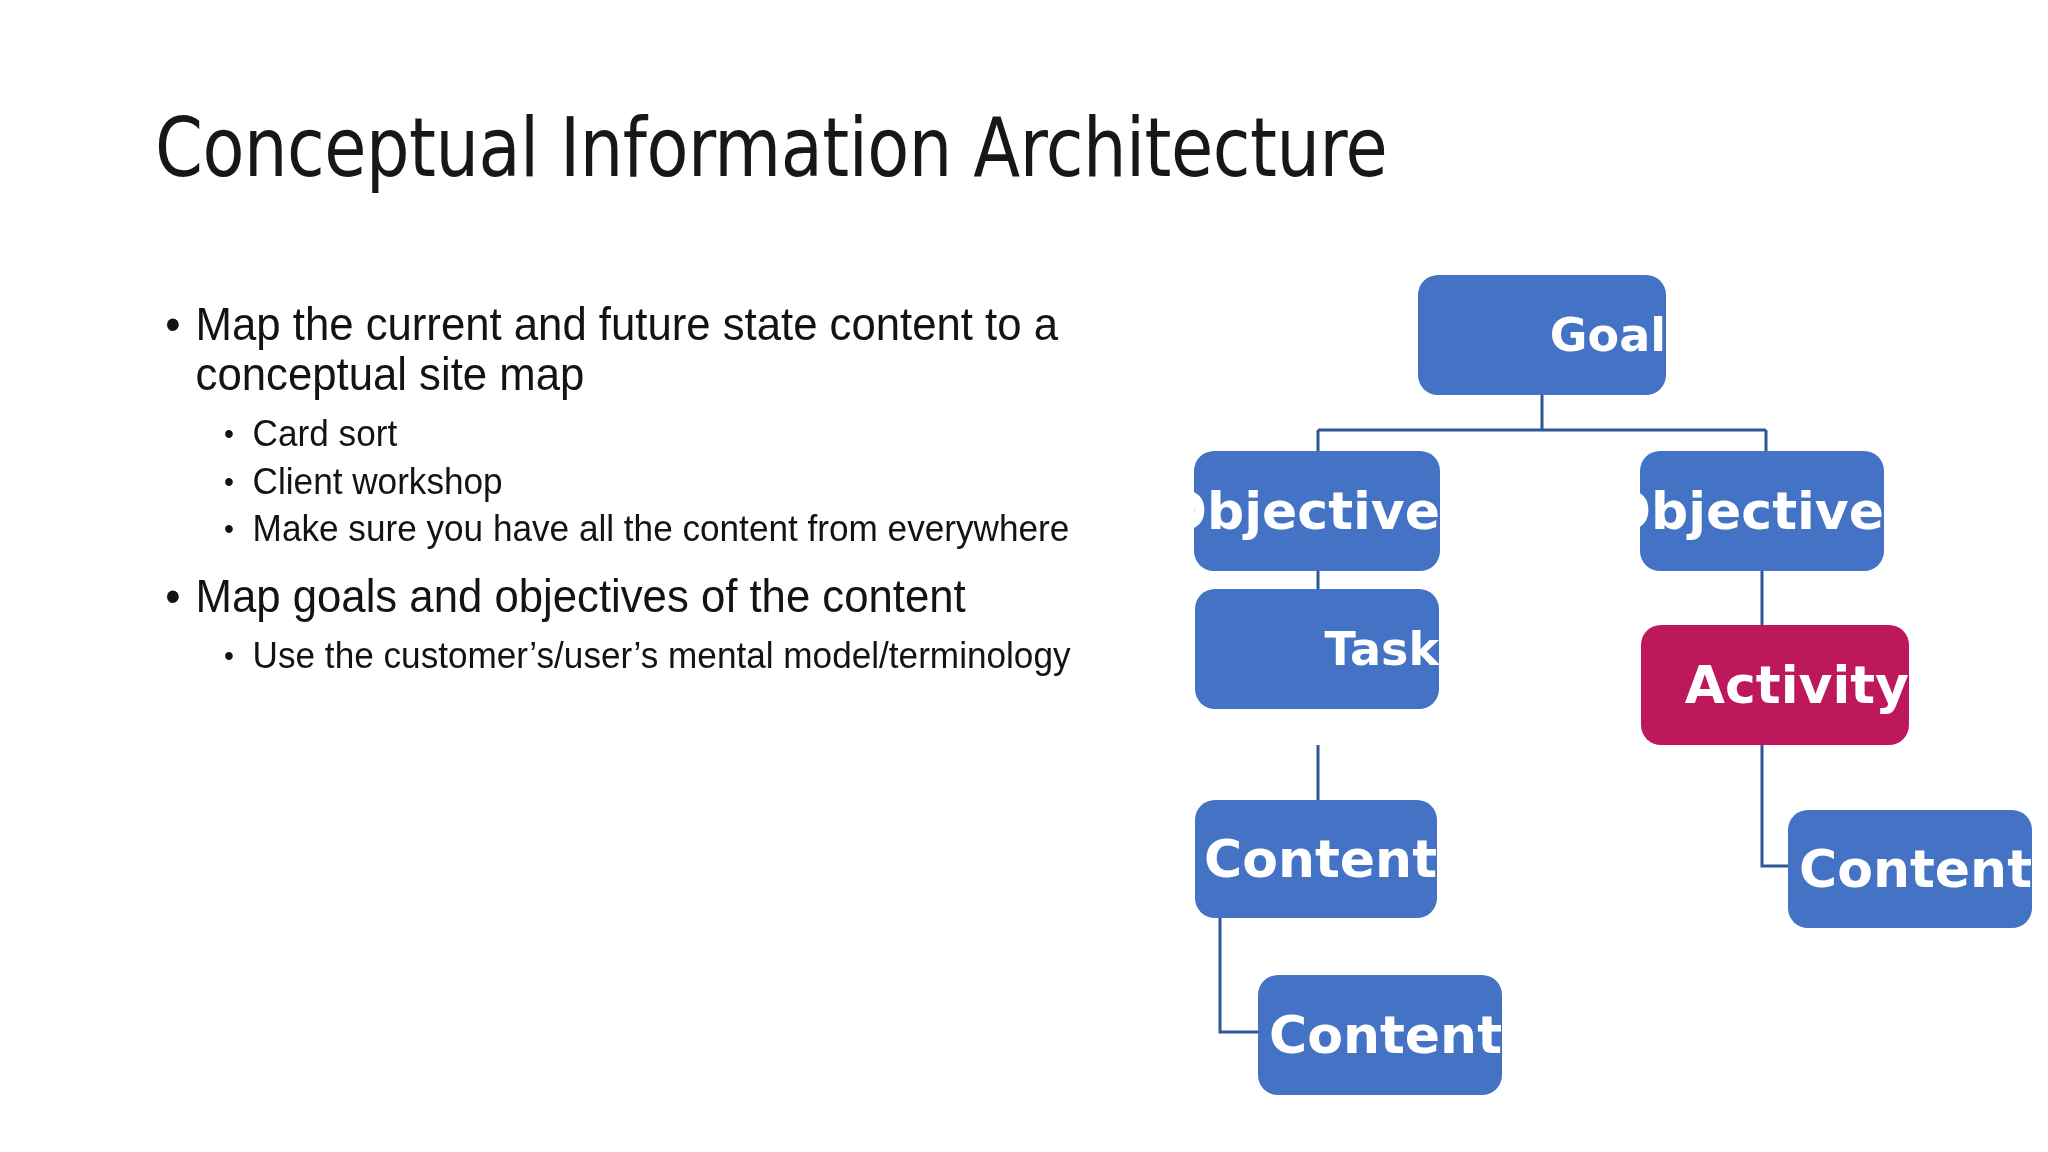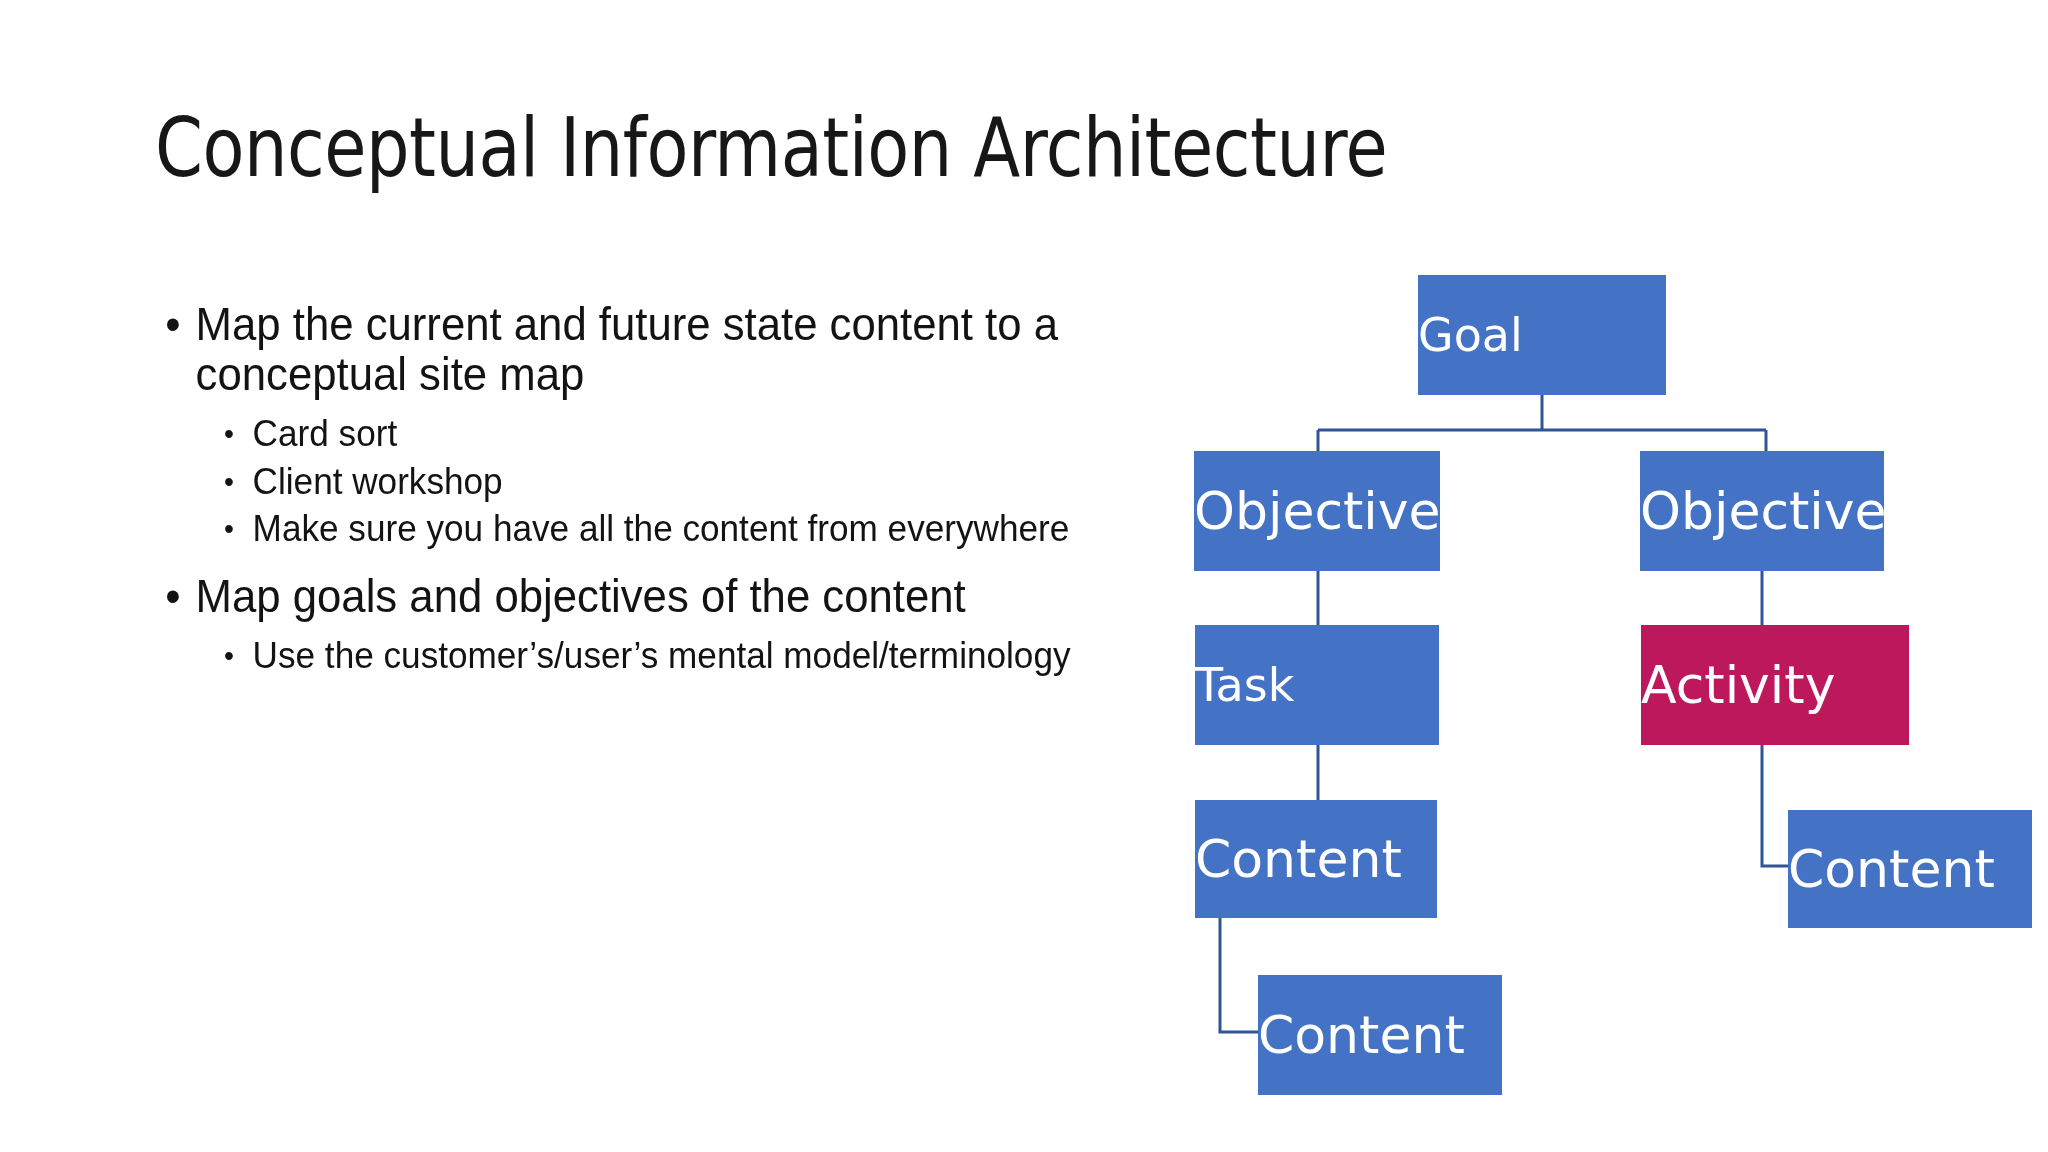--- a/index.html
+++ b/index.html
@@ -101,26 +101,27 @@
     left: 0;
     top: 0;
   }
 
   .node {
     position: absolute;
     background: #4472C4;
     color: #ffffff;
     display: flex;
     align-items: center;
-    justify-content: flex-start;
+    justify-content: flex-end;
     font-family: "DejaVu Sans", sans-serif;
-    font-weight: 400;
+    font-weight: 700;
     overflow: visible;
     white-space: nowrap;
     box-sizing: border-box;
+    border-radius: 20px;
   }
   .node-label {
     font-size: 46px;
     line-height: 1;
   }
   .node-label.wide {
     font-size: 52px;
   }
 </style>
 </head>
@@ -179,21 +180,21 @@
     <div id="diagram-nodes">
         <div class="node" style="left: 1418px; top: 275px; width: 248px; height: 120px; background: rgb(68, 114, 196); color: rgb(255, 255, 255);">
           <span class="node-label">Goal</span>
         </div>
         <div class="node" style="left: 1194px; top: 451px; width: 246px; height: 120px; background: rgb(68, 114, 196); color: rgb(255, 255, 255);">
           <span class="node-label wide">Objective</span>
         </div>
         <div class="node" style="left: 1640px; top: 451px; width: 244px; height: 120px; background: rgb(68, 114, 196); color: rgb(255, 255, 255);">
           <span class="node-label wide">Objective</span>
         </div>
-        <div class="node" style="left: 1195px; top: 625px; width: 244px; height: 120px; background: rgb(68, 114, 196); color: rgb(255, 255, 255);">
+        <div class="node" style="left: 1195px; top: 589px; width: 244px; height: 120px; background: rgb(68, 114, 196); color: rgb(255, 255, 255);">
           <span class="node-label">Task</span>
         </div>
         <div class="node" style="left: 1641px; top: 625px; width: 268px; height: 120px; background: #be185d; color: rgb(255, 255, 255);">
           <span class="node-label wide">Activity</span>
         </div>
         <div class="node" style="left: 1195px; top: 800px; width: 242px; height: 118px; background: rgb(68, 114, 196); color: rgb(255, 255, 255);">
           <span class="node-label wide">Content</span>
         </div>
         <div class="node" style="left: 1788px; top: 810px; width: 244px; height: 118px; background: rgb(68, 114, 196); color: rgb(255, 255, 255);">
           <span class="node-label wide">Content</span>

